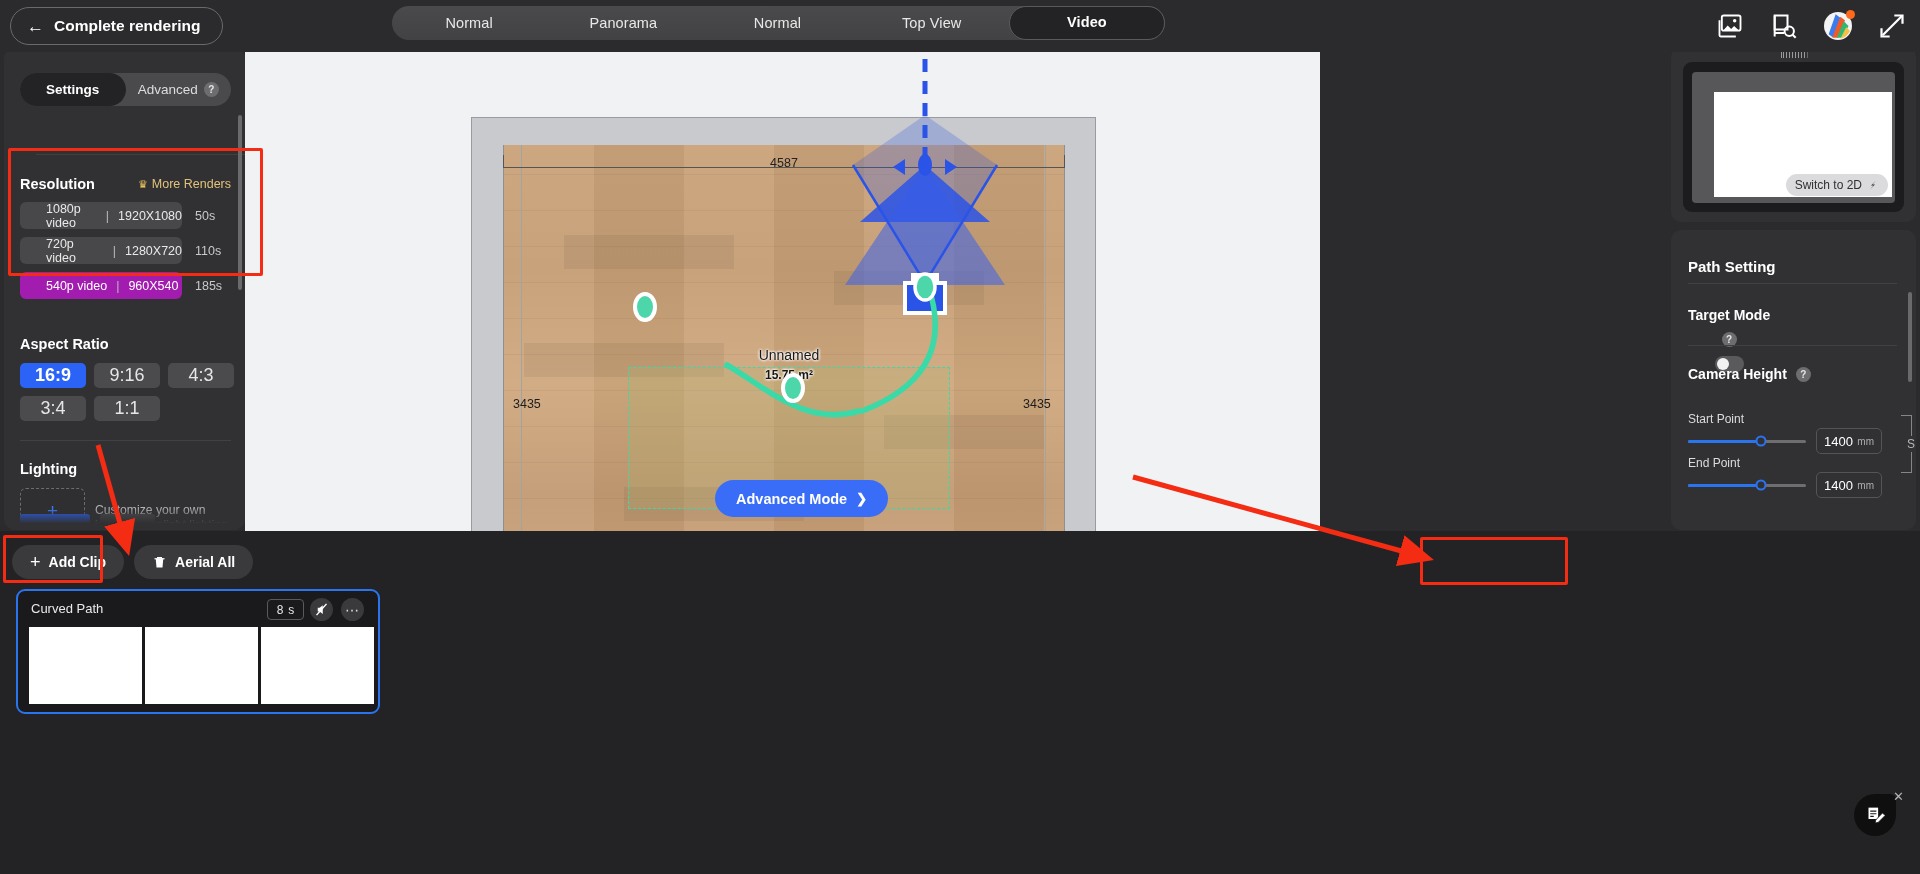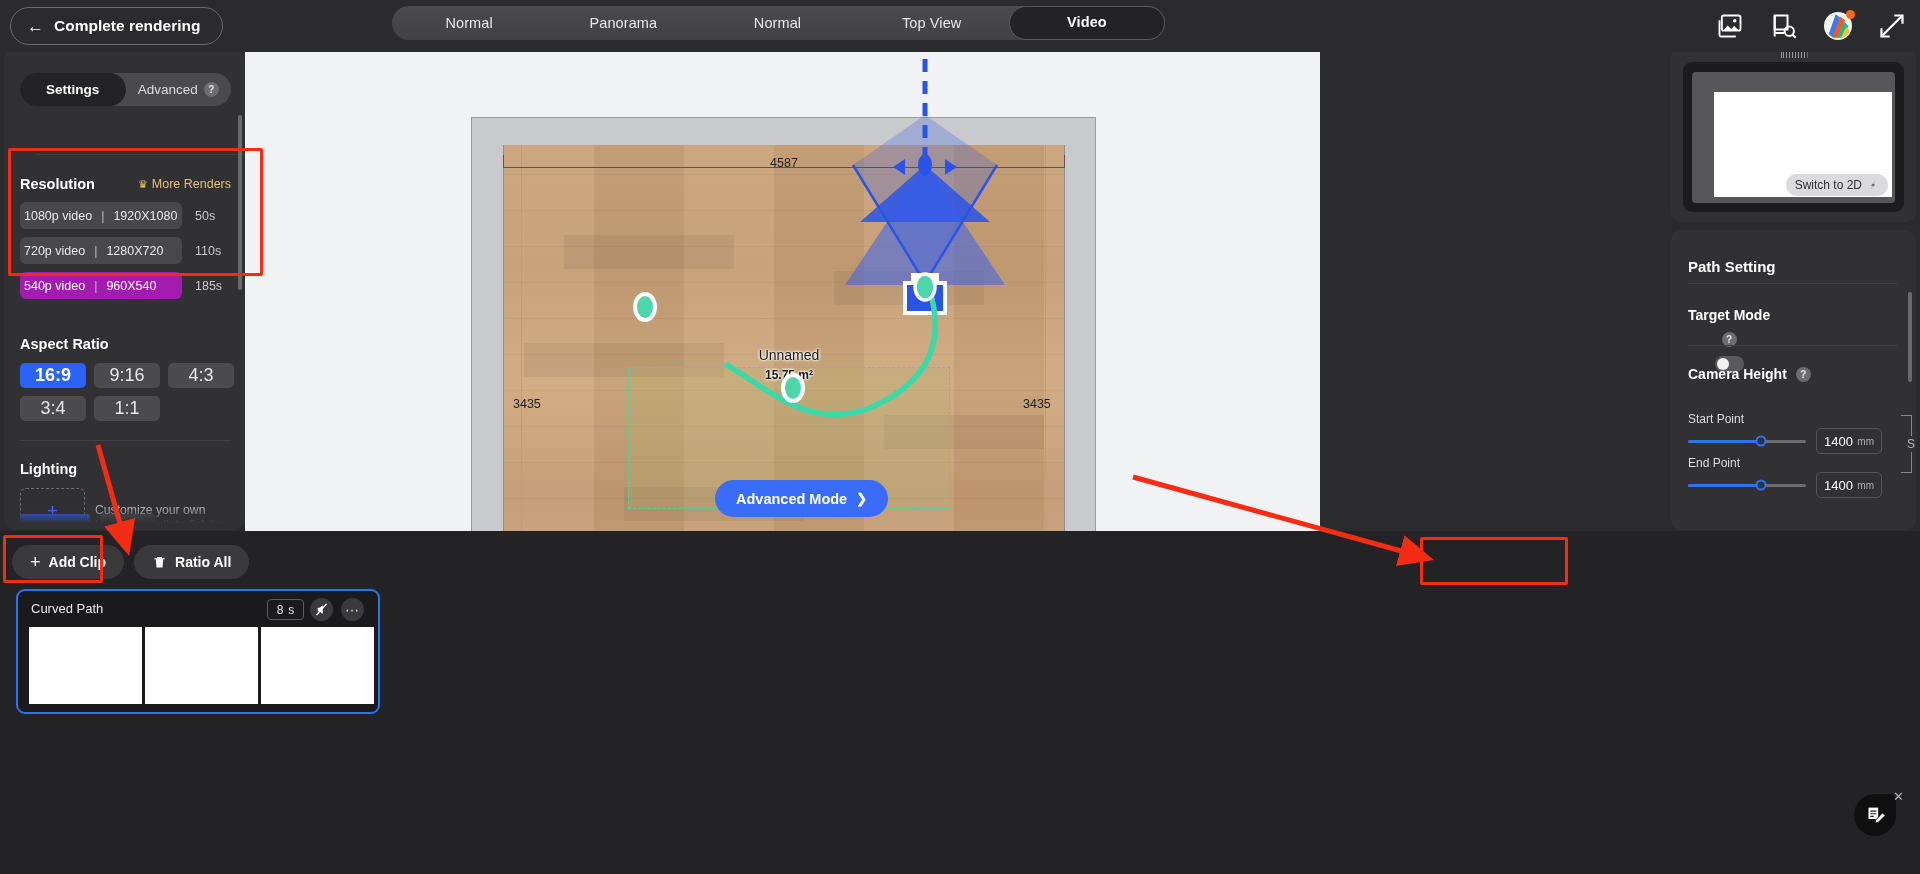--- a/index.html
+++ b/index.html
@@ -86,21 +86,21 @@
   .more-renders {
     font-size: 12.5px; color: #e2c27a; display: flex; align-items: center; gap: 4px; cursor:pointer;
   }
   .crown { font-size: 11px; color:#e8c25c; }
 
   .res-list { position: absolute; left: 16px; top: 155px; width: 215px; }
   .res-row { display: flex; align-items: center; margin-bottom: 8px; }
   .res-btn {
     width: 162px; height: 27px; border-radius: 6px; background: #48484b;
     display: flex; align-items: center; font-size: 12.5px; color: #e9e9e9;
-    padding-left: 4px; cursor: pointer; gap: 9px;
+    padding-left: 26px; cursor: pointer; gap: 9px;
   }
   .res-btn.active { background: #a21caf; color: #fff; }
   .res-sep { color: #b9b9bb; }
   .res-dim { font-weight: normal; }
   .res-time { font-size: 12.5px; color: #c9c9cb; margin-left: 13px; }
 
   .aspect-head { position: absolute; left: 16px; top: 289px; }
   .aspect-grid { position: absolute; left: 16px; top: 316px; width: 215px;
     display: flex; flex-wrap: wrap; gap: 8px; }
   .aspect-btn {
@@ -469,21 +469,21 @@
       <button class="pill-btn">
         <span style="font-size:18px;font-weight:normal;">+</span>
         <span>Add Clip</span>
       </button>
       <button class="pill-btn">
         <svg style="width:15px;height:15px;" viewBox="0 0 24 24">
           <path d="M4 6h16" stroke="#fff" stroke-width="2"></path>
           <path d="M9 6V4h6v2" fill="none" stroke="#fff" stroke-width="2"></path>
           <path d="M6 6l1.2 14h9.6L18 6z" fill="#fff"></path>
         </svg>
-        <span>Ratio All</span>
+        <span>Aerial All</span>
       </button>
     </div>
 
     <div class="clip-card">
       <div class="clip-title">Curved Path</div>
       <div class="clip-dur">
         <span>8</span>
         <span>s</span>
       </div>
       <div class="clip-ico mute">

